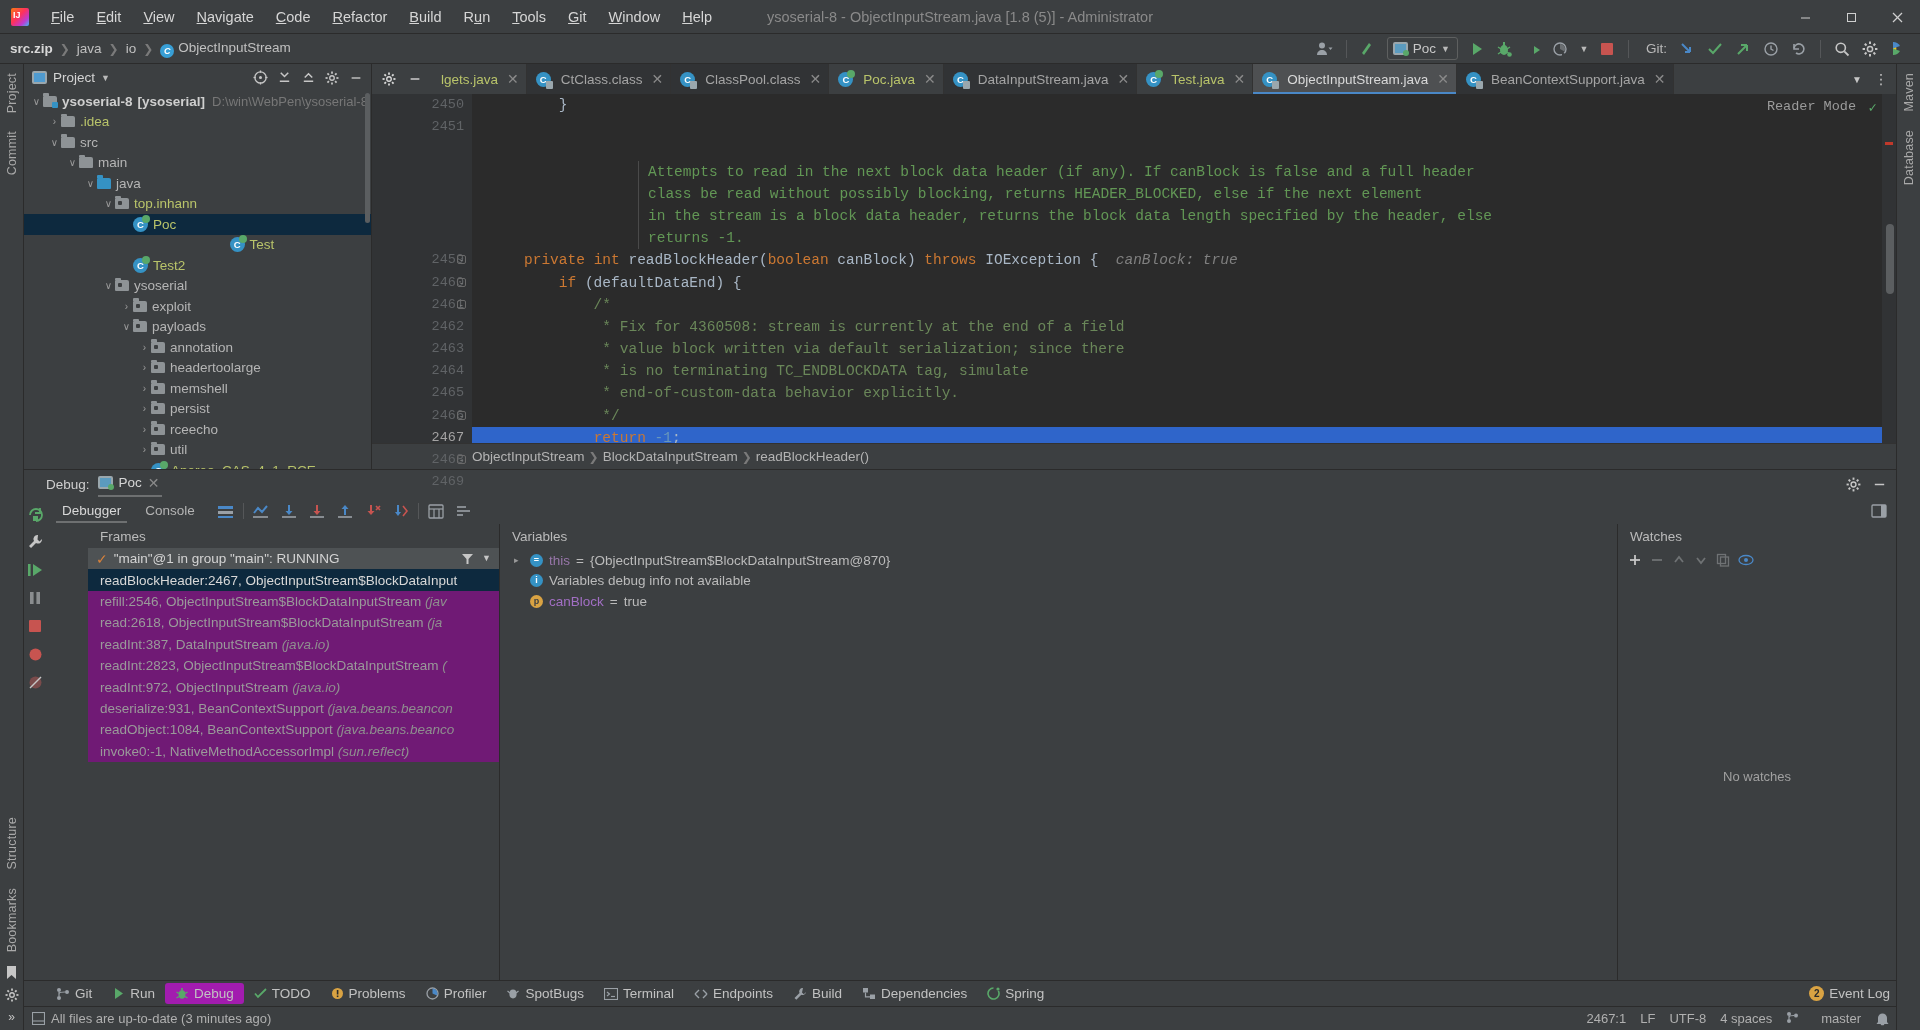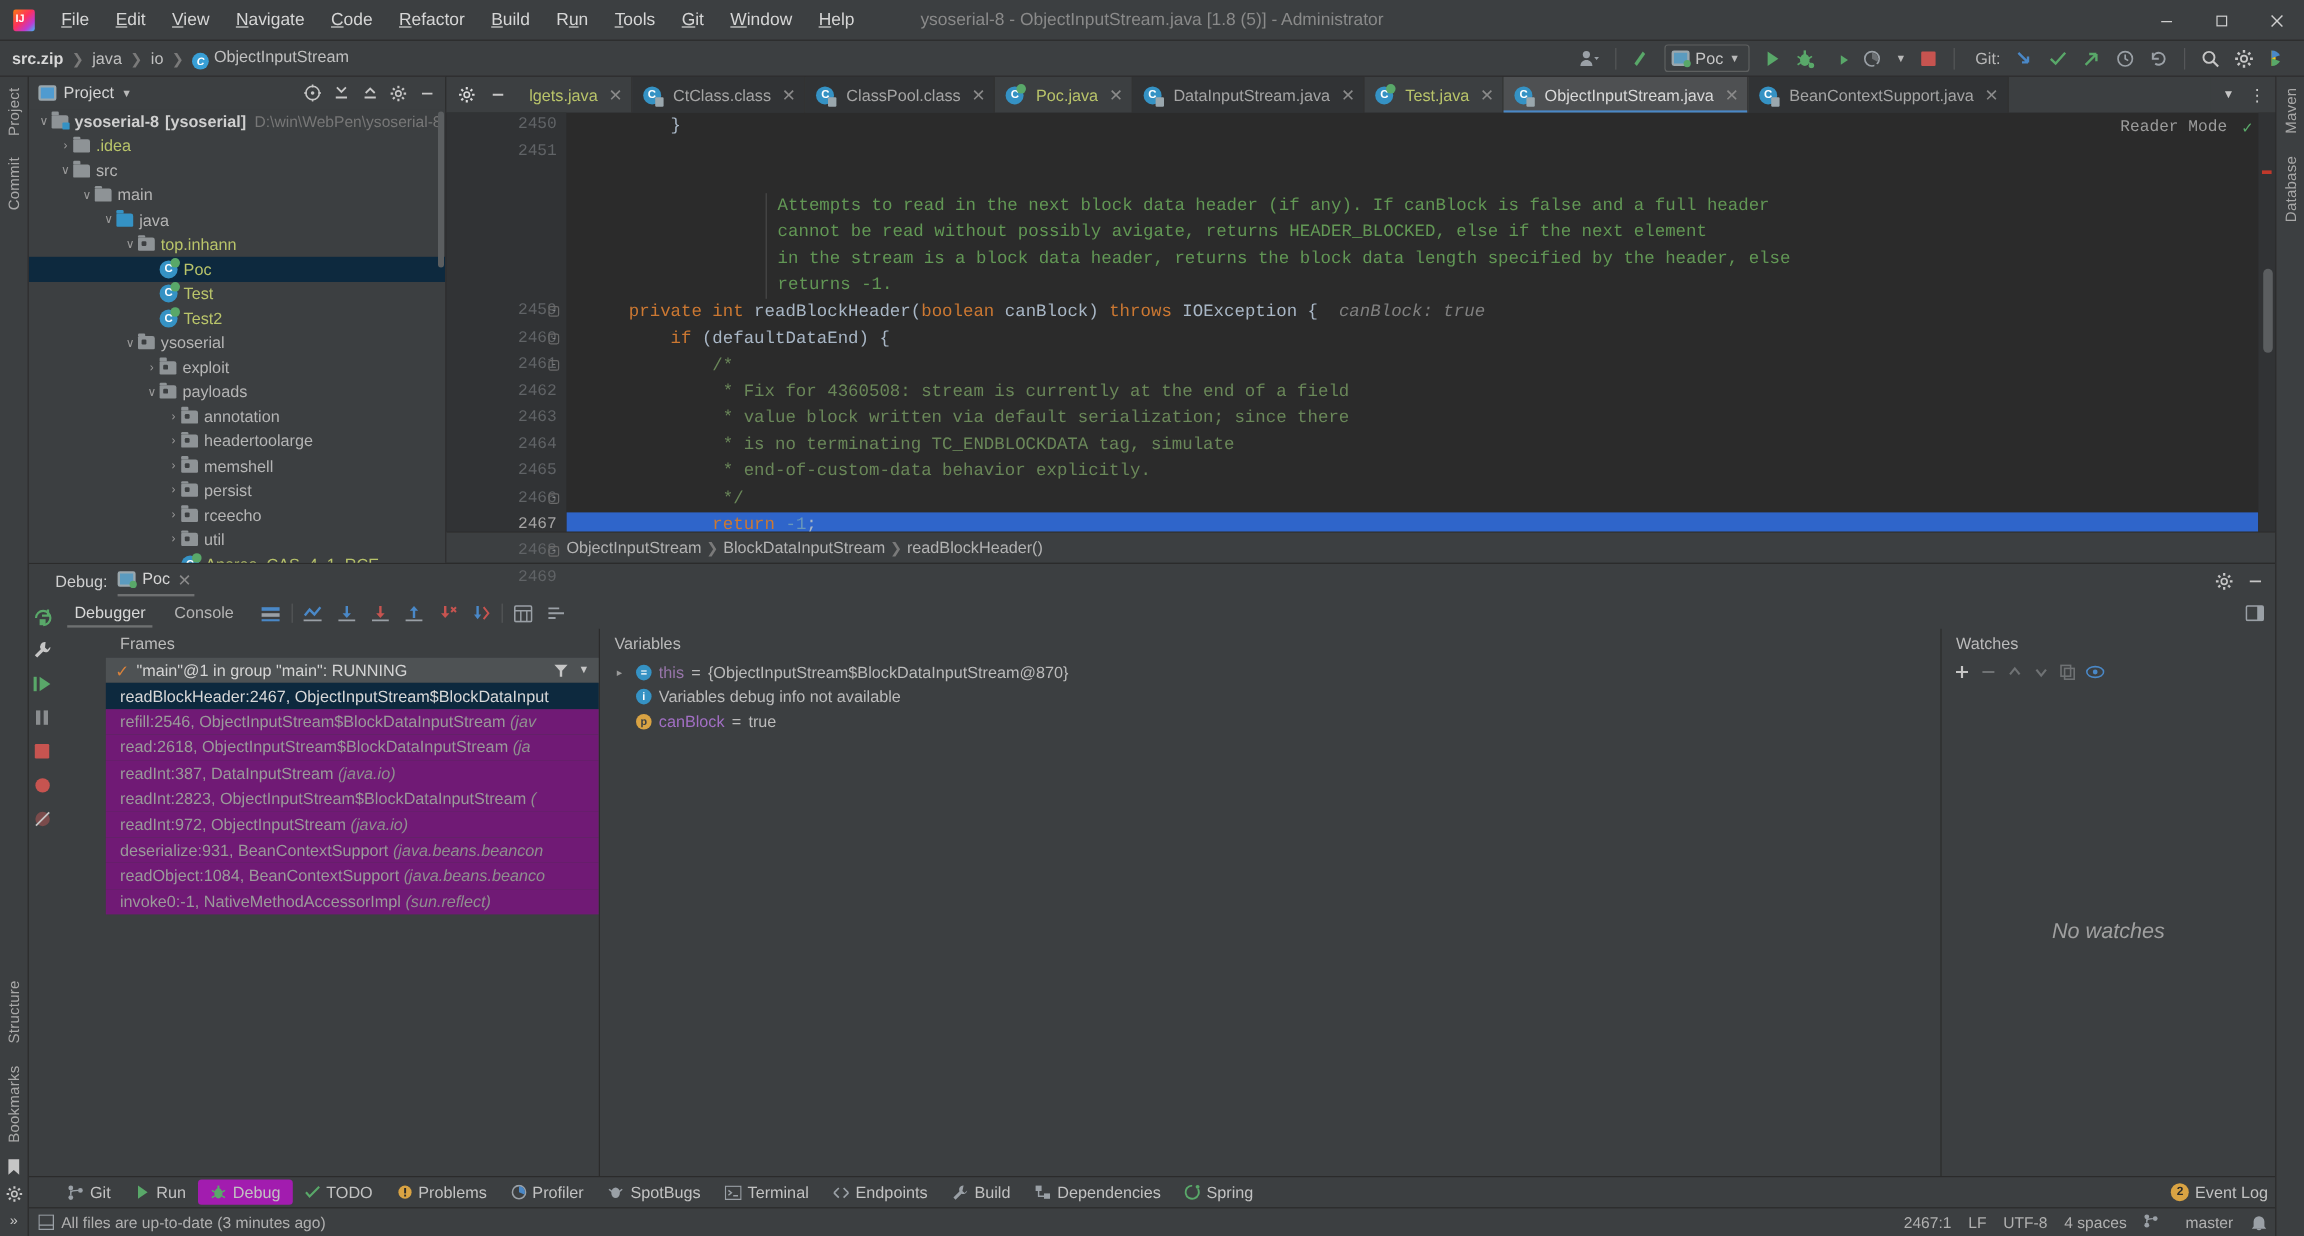--- a/index.html
+++ b/index.html
@@ -205,21 +205,21 @@
   .vrow .tri { color:#9a9a9a; font-size:9px; width:10px; }
   .vname { color:#a26fc4; }
   .veq { color:#bbbbbb; }
   .vval { color:#bbbbbb; }
   .ibadge { width:13px; height:13px; border-radius:50%; background:#3592c4; color:#fff; font-size:9px;
       line-height:13px; text-align:center; font-weight:bold; flex:none; }
   .obadge { width:13px; height:13px; border-radius:50%; background:#d9a343; color:#3c3f41; font-size:9px;
       line-height:13px; text-align:center; font-weight:bold; flex:none; }
   .watches { width: 278px; flex:none; }
   .wtoolbar { height:24px; display:flex; align-items:center; gap:8px; padding-left:10px; color:#c0c0c0; }
-  .nowatch { flex:1; display:flex; align-items:center; justify-content:center; color:#a0a0a0; font-size:18px;font-style:italic;}
+  .nowatch { flex:1; display:flex; align-items:center; justify-content:center; color:#a0a0a0; font-size:13px;}
 
   
   .bottombar { height: 26px; background:#3c3f41; display:flex; align-items:center; gap:0;
       flex:none; border-top:1px solid #2b2b2b; padding-left: 22px; }
   .bb { display:flex; align-items:center; gap:5px; padding: 3px 10px; font-size:13.5px; color:#c2c2c2;
       border-radius:3px; }
   .bb.active { background:#a21caf; }
   .bb-right { margin-left:auto; display:flex; align-items:center; gap:6px; padding-right:6px; }
   .evlog { display:flex; align-items:center; gap:5px; font-size:13.5px; color:#c2c2c2; }
   .evbadge { width:15px; height:15px; border-radius:50%; background:#d9a343; color:#2b2b2b;
@@ -518,21 +518,21 @@
               <div class="trow" style="padding-left: 78px;">
                 <span class="arrow">∨</span>
                 <span class="folder pkg"></span>
                 <span class="tlabel java">top.inhann</span>
               </div>
               <div class="trow sel" style="padding-left: 96px;">
                 <span class="arrow"></span>
                 <span class="jicon run"></span>
                 <span class="tlabel java">Poc</span>
               </div>
-              <div class="trow" style="padding-left: 96px;">
+              <div class="trow" style="padding-left: 96px; justify-content: center;">
                 <span class="arrow"></span>
                 <span class="jicon run"></span>
                 <span class="tlabel java">Test</span>
               </div>
               <div class="trow" style="padding-left: 96px;">
                 <span class="arrow"></span>
                 <span class="jicon run"></span>
                 <span class="tlabel java">Test2</span>
               </div>
               <div class="trow" style="padding-left: 78px;">
@@ -685,21 +685,21 @@
                   <div class="fold" style="top: 361.2px;">-</div>
                 </div>
               </div>
             <div class="code" id="codelines">
               <div class="readermode">Reader Mode</div>
               <div class="checkok">✓</div>
             <div class="cline">    }</div>
                 <div class="cline"></div>
                 <div class="cline"></div>
                 <div class="cline doc" style="padding-left: 176px;">Attempts to read in the next block data header (if any). If canBlock is false and a full header</div>
-                <div class="cline doc" style="padding-left: 176px;">cannot be read without possibly avigate, returns HEADER_BLOCKED, else if the next element</div>
+                <div class="cline doc" style="padding-left: 176px;">class be read without possibly blocking, returns HEADER_BLOCKED, else if the next element</div>
                 <div class="cline doc" style="padding-left: 176px;">in the stream is a block data header, returns the block data length specified by the header, else</div>
                 <div class="cline doc" style="padding-left: 176px;">returns -1.</div>
                 <div class="cline"><span class="kw">private</span> <span class="kw">int</span> readBlockHeader(<span class="kw">boolean</span> canBlock) <span class="kw">throws</span> <span class="cls">IOException</span> {  <span class="hint">canBlock: true</span></div>
                 <div class="cline">    <span class="kw">if</span> (defaultDataEnd) {</div>
                 <div class="cline"><span class="str">        /*</span></div>
                 <div class="cline"><span class="str">         * Fix for 4360508: stream is currently at the end of a field</span></div>
                 <div class="cline"><span class="str">         * value block written via default serialization; since there</span></div>
                 <div class="cline"><span class="str">         * is no terminating TC_ENDBLOCKDATA tag, simulate</span></div>
                 <div class="cline"><span class="str">         * end-of-custom-data behavior explicitly.</span></div>
                 <div class="cline"><span class="str">         */</span></div>

